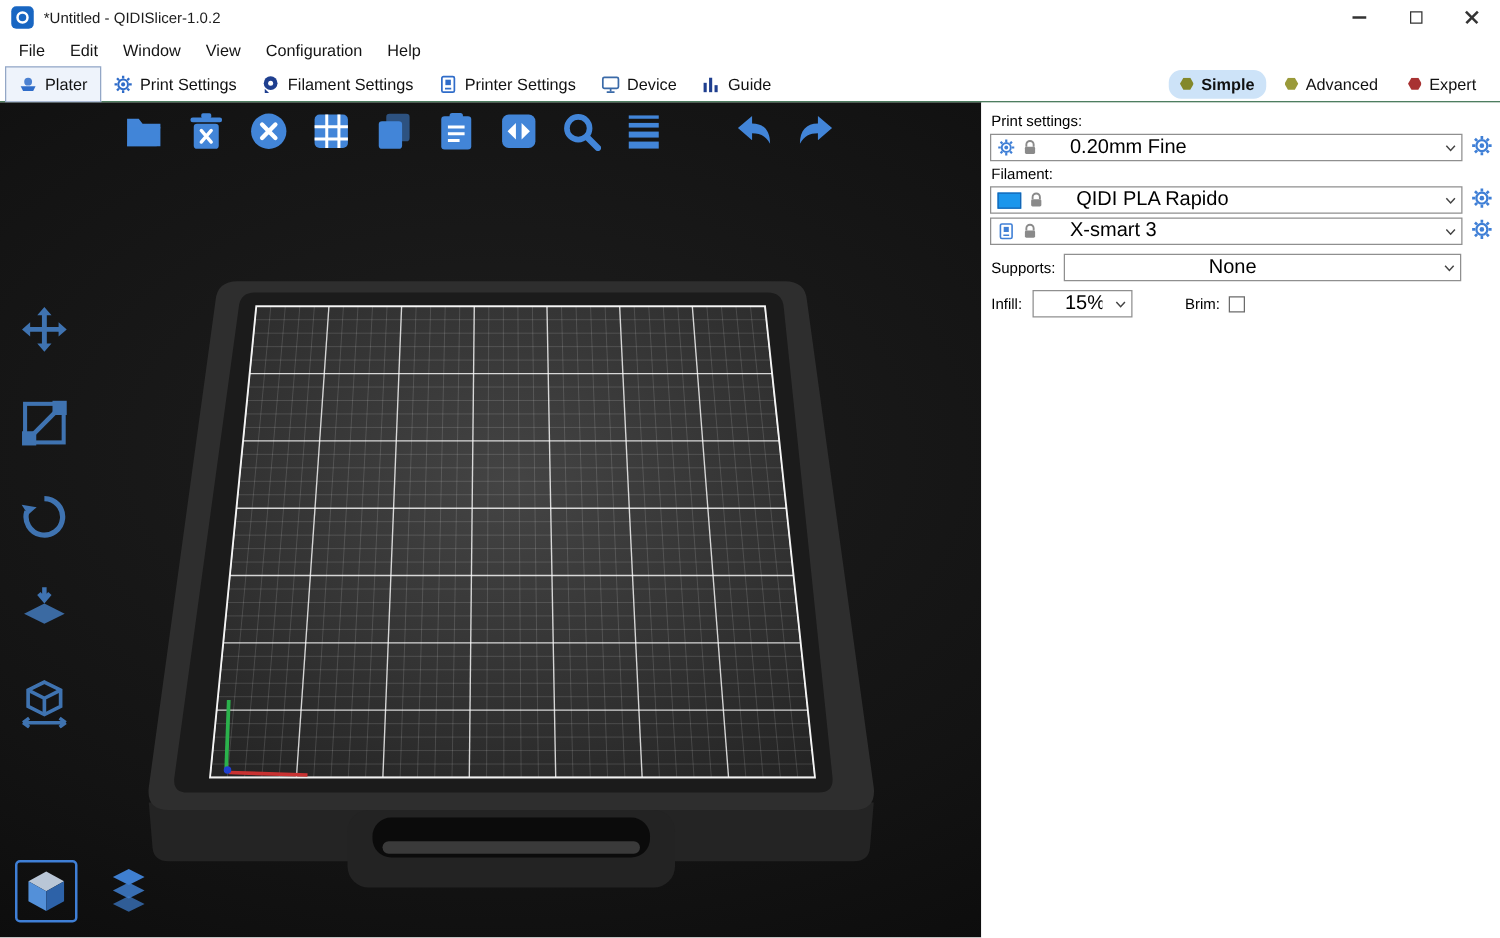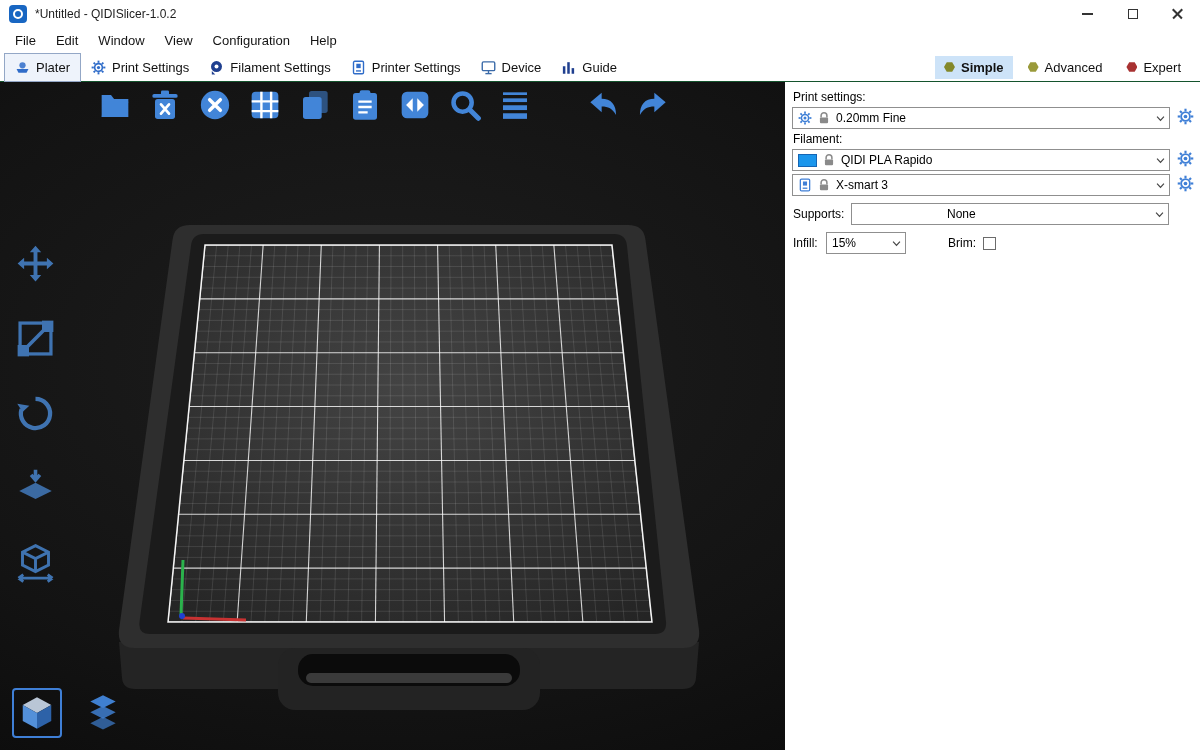--- a/index.html
+++ b/index.html
@@ -23,21 +23,21 @@
   .menu-item{padding:3px 10px;font-size:13px;color:#141414;cursor:default;}
 
   
   .tabbar{height:29px;display:flex;align-items:center;background:#fff;border-bottom:1px solid #14532d;padding-left:4px;}
   .tab{display:flex;align-items:center;gap:6px;padding:0 10px;height:27px;font-size:13px;color:#111;cursor:default;}
   .tab.active{background:#eef3fb;border:1px solid #93a7c6;height:29px;}
   .ticon{width:15px;height:15px;color:#2f6cc9;flex:none;}
   .ticon.navy{color:#1f3f8f;}
   .ticon.steel{color:#3a6aa8;}
   .modes{margin-left:auto;display:flex;align-items:center;gap:6px;padding-right:10px;}
-  .mode{display:flex;align-items:center;gap:6px;padding:4px 9px;font-size:13px;color:#111;border-radius:0;}
+  .mode{display:flex;align-items:center;gap:6px;padding:4px 9px;font-size:13px;color:#111;border-radius:10px;}
   .mode.active{background:#cde3f8;font-weight:bold;}
   .hex{width:11px;height:11px;clip-path:polygon(25% 6%,75% 6%,100% 50%,75% 94%,25% 94%,0 50%);background:#8c8c2a;flex:none;}
 
   
   .main{display:flex;height:668px;}
   .viewport{position:relative;width:785px;height:668px;overflow:hidden;
     background:radial-gradient(120% 90% at 50% 42%, #1e1e1e 0%, #131313 55%, #070707 100%);}
   .bed-svg{position:absolute;left:0;top:0;}
 
   
@@ -51,21 +51,21 @@
   .view-switch{position:absolute;bottom:12px;left:12px;display:flex;gap:16px;align-items:flex-end;}
   .view-btn{width:50px;height:50px;background:none;border:2px solid transparent;border-radius:4px;padding:4px;cursor:pointer;color:#3f7fd0;}
   .view-btn.active{border-color:#3f7fd6;}
   .view-btn svg{width:100%;height:100%;}
 
   
   .sidebar{width:415px;height:668px;background:#fff;position:relative;padding:5px 4px 0 7px;}
   .sb-label{font-size:12px;color:#000;margin:3px 0 3px 1px;}
   .combo-row{display:flex;align-items:center;margin-bottom:3px;}
   .combo{flex:1;height:22px;border:1px solid #8f8f8f;background:#fff;display:flex;align-items:center;padding-left:5px;gap:5px;cursor:default;}
-  .combo .txt{font-size:12px;color:#000;flex:1;white-space:nowrap;overflow:hidden;}
+  .combo .txt{font-size:16px;color:#000;flex:1;white-space:nowrap;overflow:hidden;margin-left:20px;}
   .combo .arr{width:18px;height:100%;display:flex;align-items:center;justify-content:center;color:#444;flex:none;}
   .combo .arr svg{width:11px;height:11px;}
   .cicon{width:14px;height:14px;flex:none;color:#3f7fd6;}
   .cicon.gray{color:#8a8a8a;}
   .swatch{width:19px;height:13px;border:1px solid #1565b4;background:#1b96ec;flex:none;}
   .gear-btn{width:20px;height:20px;margin:0 1px 0 5px;border:none;background:none;padding:0;color:#3f7fd6;cursor:pointer;flex:none;}
   .gear-btn svg{width:17px;height:17px;}
   .inline-row{display:flex;align-items:center;font-size:12px;color:#000;margin:7px 1px 0 1px;}
   .lbl-supports{width:58px;flex:none;}
   .combo.supports{margin-right:26px;}

